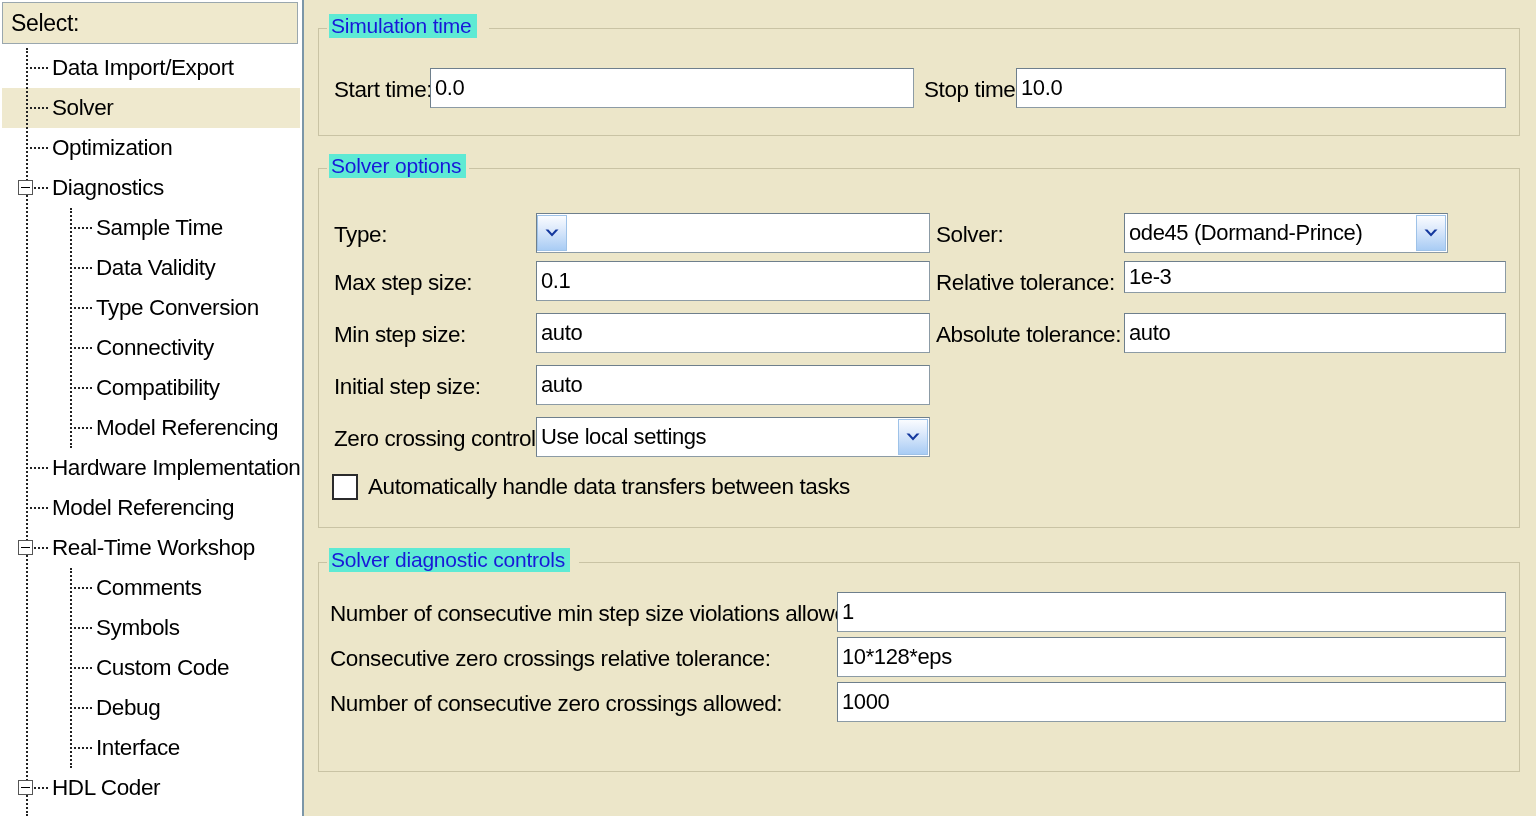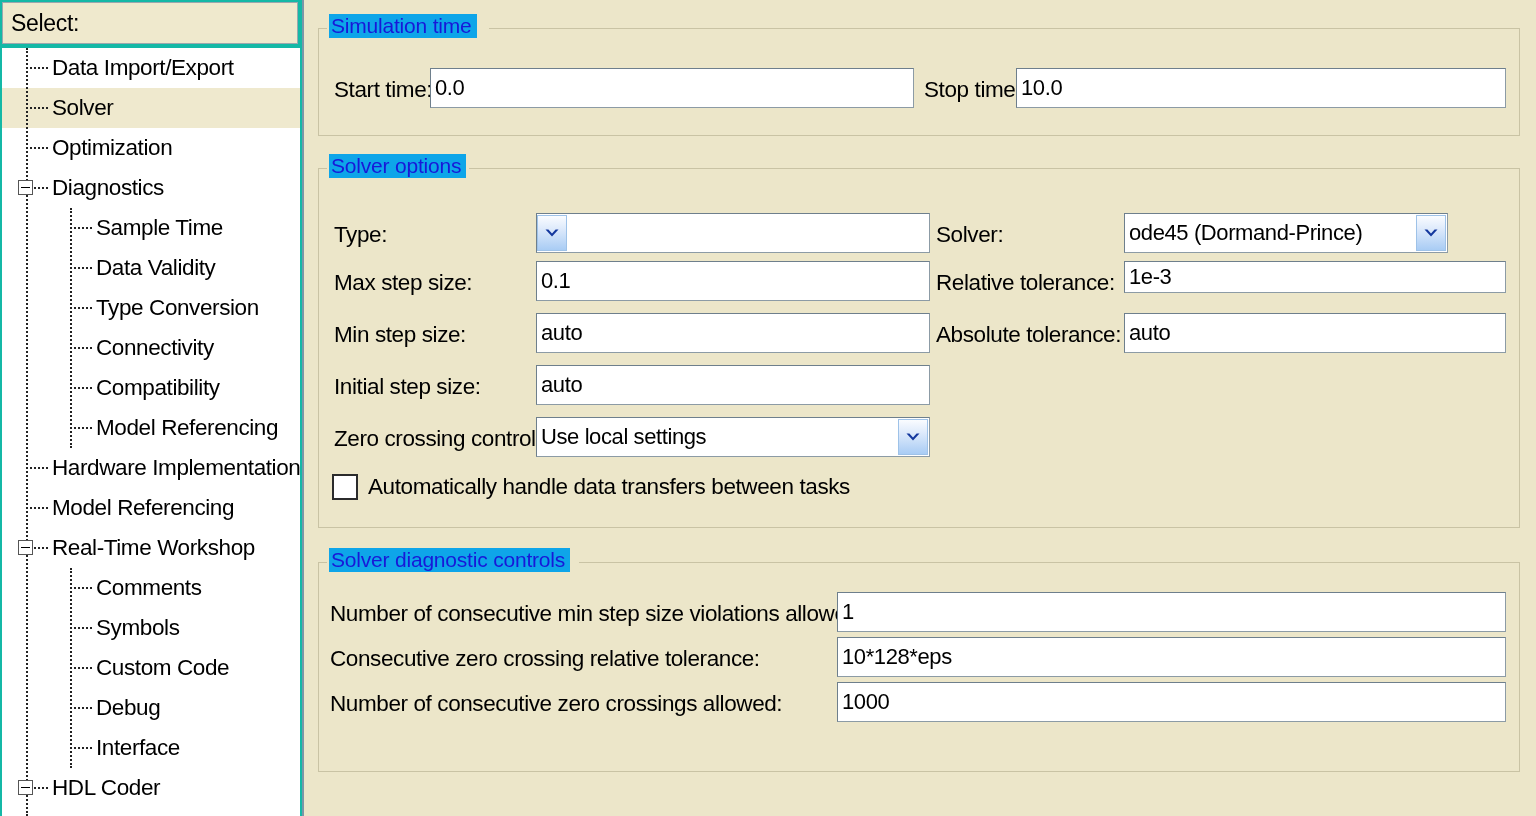--- a/index.html
+++ b/index.html
@@ -19,21 +19,21 @@
     height: 816px;
     background: #ECE6C9;
   }
 
   
   .tree-panel {
     position: absolute;
     left: 0; top: 0;
     width: 304px;
     height: 816px;
-    background: #14b8a6;
+    background: #ffffff;
     border-right: 2px solid #7B96A8;
     box-sizing: border-box;
     overflow: hidden;
     padding-left: 36px;
   }
   .select-header {
     position: absolute;
     left: 2px; top: 2px;
     width: 296px;
     height: 42px;
@@ -131,21 +131,21 @@
     top: 0; right: 0;
     border-top: 1px solid #C9C3A4;
     height: 0;
   }
   .gb-title {
     position: absolute;
     top: -14px;
     left: 10px;
     font-size: 21px;
     color: #1818D8;
-    background: #0ea5e9;
+    background: #5eead4;
     padding: 0 5px 0 2px;
     white-space: nowrap;
     letter-spacing: -0.2px;
   }
 
   .lbl {
     position: absolute;
     font-size: 22.5px;
     color: #000;
     white-space: nowrap;
@@ -389,20 +389,20 @@
 
     <div class="groupbox" style="left:14px; top:562px; width:1202px; height:210px;">
       <div class="gb-topline-left"></div>
       <div class="gb-topline-right" style="width:940px;"></div>
       <div class="gb-title">Solver diagnostic controls</div>
     </div>
 
     <div class="lbl" style="left:26px; top:601px;">Number of consecutive min step size violations allowed:</div>
     <div class="field" style="left:533px; top:592px; width:669px; height:40px;">1</div>
 
-    <div class="lbl" style="left:26px; top:646px;">Consecutive zero crossing relative tolerance:</div>
+    <div class="lbl" style="left:26px; top:646px;">Consecutive zero crossings relative tolerance:</div>
     <div class="field" style="left:533px; top:637px; width:669px; height:40px;">10*128*eps</div>
 
     <div class="lbl" style="left:26px; top:691px;">Number of consecutive zero crossings allowed:</div>
     <div class="field" style="left:533px; top:682px; width:669px; height:40px;">1000</div>
 
   </div>
 </div>
 
 </body></html>

